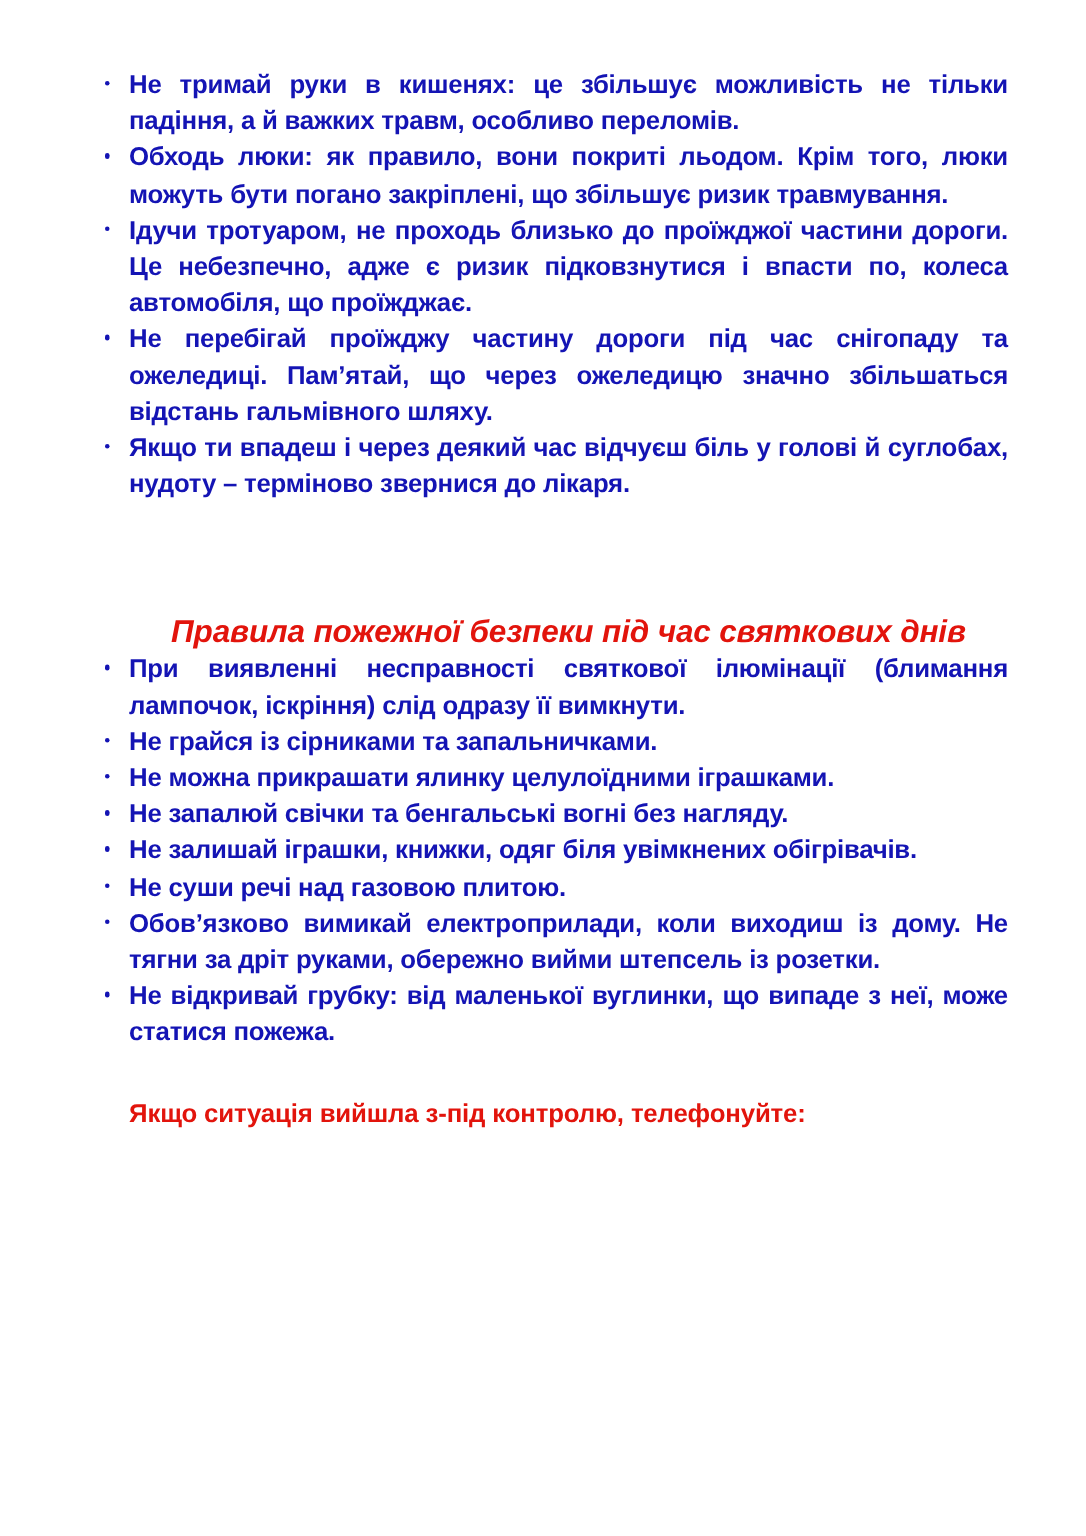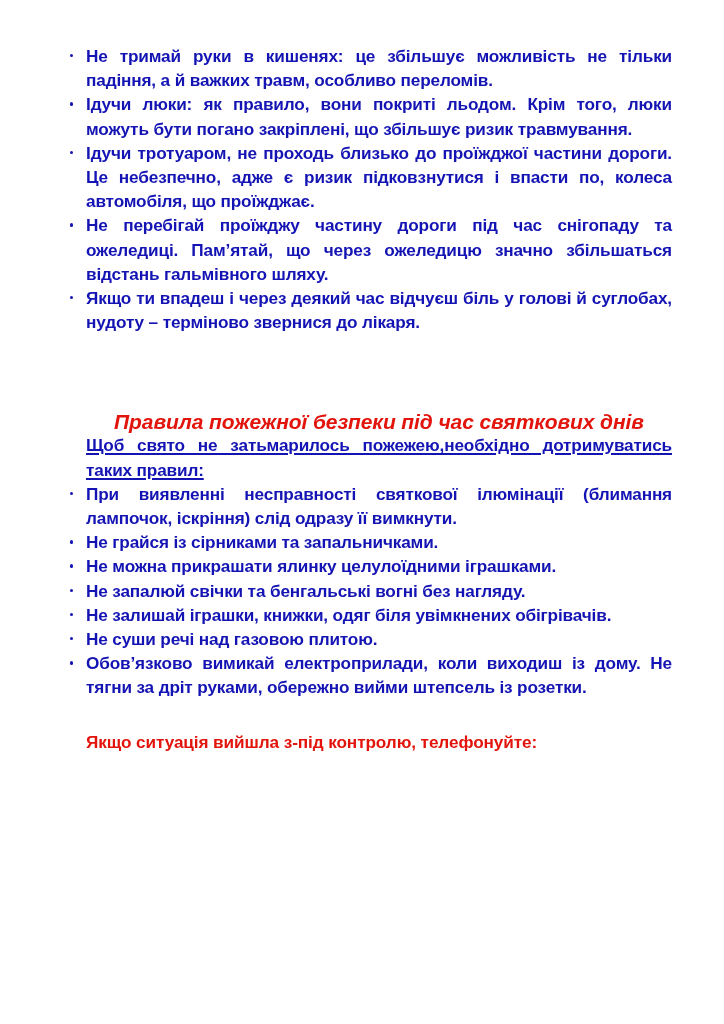--- a/index.html
+++ b/index.html
@@ -101,40 +101,40 @@
   }
 </style>
 </head>
 <body>
 
 <div class="page">
   <div class="content">
 
     <ul class="bullets">
       <li>Не тримай руки в кишенях: це збільшує можливість не тільки падіння, а й важких травм, особливо переломів.</li>
-      <li>Ідучи люки: як правило, вони покриті льодом. Крім того, люки можуть бути погано закріплені, що збільшує ризик травмування.</li>
+      <li>Обходь люки: як правило, вони покриті льодом. Крім того, люки можуть бути погано закріплені, що збільшує ризик травмування.</li>
       <li>Ідучи тротуаром, не проходь близько до проїжджої частини дороги. Це небезпечно, адже є ризик підковзнутися і впасти по, колеса автомобіля, що проїжджає.</li>
       <li>Не перебігай проїжджу частину дороги під час снігопаду та ожеледиці. Пам’ятай, що через ожеледицю значно збільшаться відстань гальмівного шляху.</li>
       <li>Якщо ти впадеш і через деякий час відчуєш біль у голові й суглобах, нудоту – терміново звернися до лікаря.</li>
     </ul>
 
     <div class="gap-major"></div>
 
     <div class="red-heading">Правила пожежної безпеки під час святкових днів</div>
 
-    <div class="underlined-intro"><span class="u">Щоб свято не затьмарилось пожежею,необхідно дотримуватись таких правил:</span></div>
 
     <ul class="bullets">
       <li>При виявленні несправності святкової ілюмінації (блимання лампочок, іскріння) слід одразу її вимкнути.</li>
       <li class="single">Не грайся із сірниками та запальничками.</li>
       <li class="single">Не можна прикрашати ялинку целулоїдними іграшками.</li>
       <li class="single">Не запалюй свічки та бенгальські вогні без нагляду.</li>
       <li>Не залишай іграшки, книжки, одяг біля увімкнених обігрівачів.</li>
       <li class="single">Не суши речі над газовою плитою.</li>
       <li>Обов’язково вимикай електроприлади, коли виходиш із дому. Не тягни за дріт руками, обережно вийми штепсель із розетки.</li>
+      <li>Не відкривай грубку: від маленької вуглинки, що випаде з неї, може статися пожежа.</li>
     </ul>
 
     <div class="gap-minor"></div>
 
     <div class="emergency">
       <div class="line">Якщо ситуація вийшла з-під контролю, телефонуйте:</div>
     </div>
 
   </div>
 </div>

